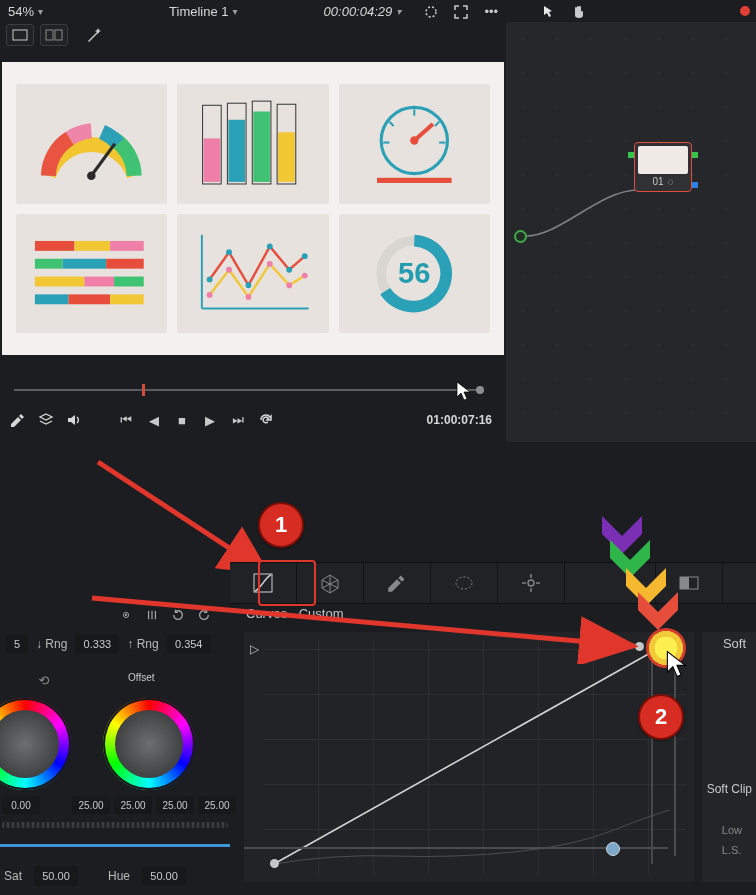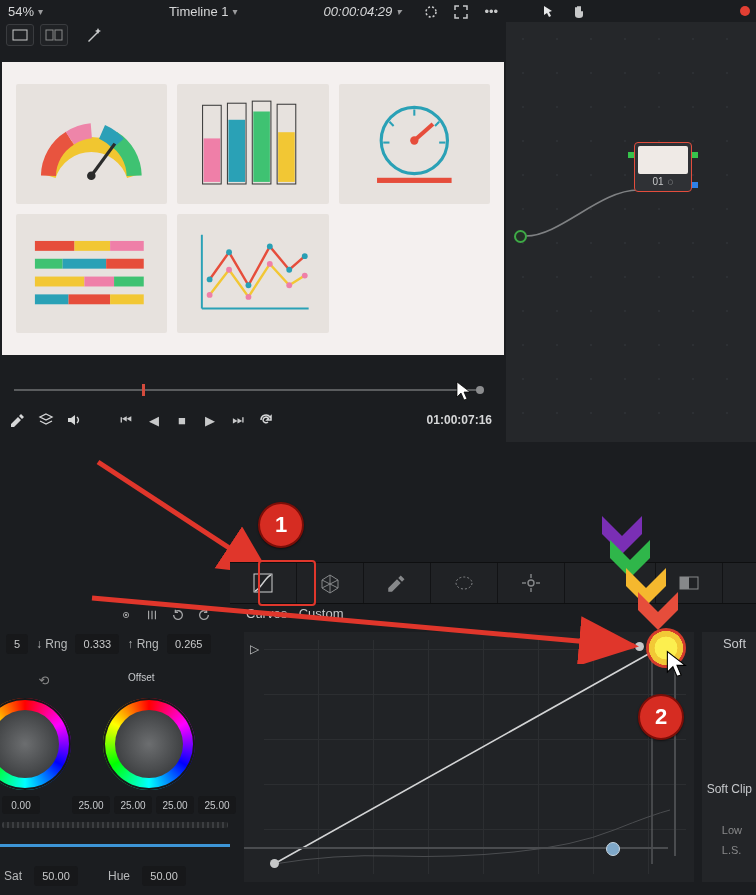--- a/index.html
+++ b/index.html
@@ -248,20 +248,27 @@
           <g fill="#ef7fa8">
               <circle cx="20" cy="70" r="3"></circle>
               <circle cx="40" cy="44" r="3"></circle>
               <circle cx="60" cy="72" r="3"></circle>
               <circle cx="82" cy="38" r="3"></circle>
               <circle cx="102" cy="60" r="3"></circle>
               <circle cx="118" cy="50" r="3"></circle>
             </g>
         </svg>
       </div>
+      <div class="card">
+        <svg viewBox="0 0 120 96">
+          <circle cx="60" cy="48" r="34" fill="none" stroke="#d9d5d1" stroke-width="10"></circle>
+          <path d="M60 14 A34 34 0 1 1 30 66" fill="none" stroke="#2aa1b6" stroke-width="12"></path>
+          <text x="60" y="58" text-anchor="middle" class="num56">56</text>
+        </svg>
+      </div>
     </div>
   </div>
 
   <div class="nodepane">
     <svg class="nodeline" viewBox="0 0 120 60">
       <path d="M6 54 C 40 54 80 8 118 8" stroke="#7f8183" stroke-width="1.6" fill="none"></path>
     </svg>
     <div class="greendot"></div>
     <div class="nodewrap">
       <div class="nodebox">
@@ -419,21 +426,21 @@
     <div class="row">
       <div class="numbox" style="width:22px">
           <span>5</span>
         </div>
       <span class="lbl">↓ Rng</span>
       <div class="numbox">
           <span>0.333</span>
         </div>
       <span class="lbl">↑ Rng</span>
       <div class="numbox">
-          <span>0.265</span>
+          <span>0.354</span>
         </div>
     </div>
   </div>
   <span class="refresh-offset ico">⟲</span>
   <div style="position:absolute;left:128px;top:672px;font-size:10px;">Offset</div>
 
   <div class="wheelwrap2">
     <div class="colorwheel">
         <div class="wheeldot"></div>
       </div>

